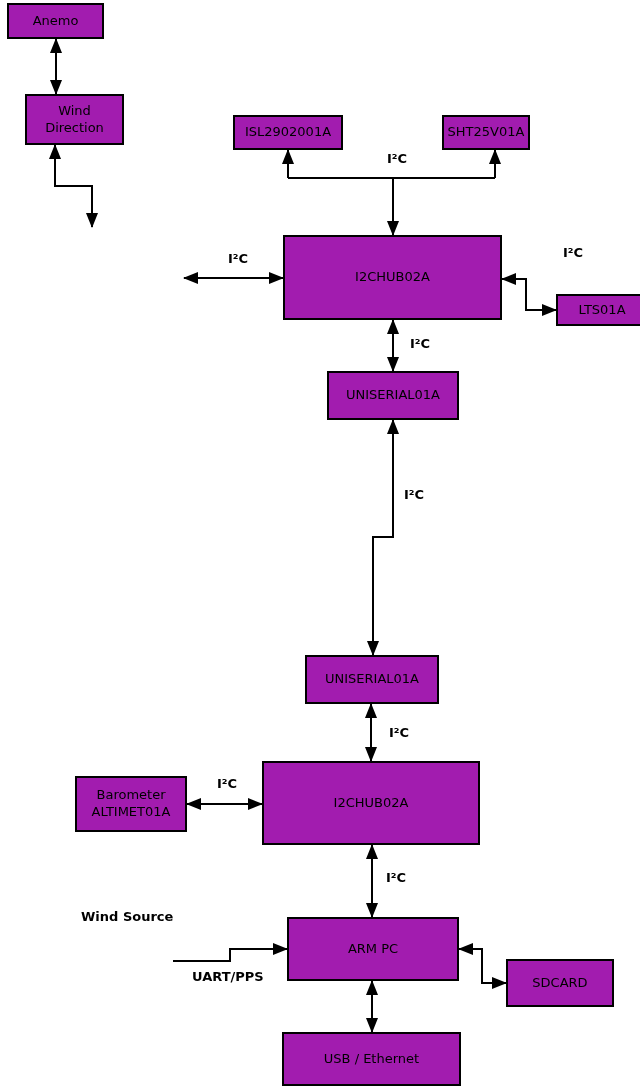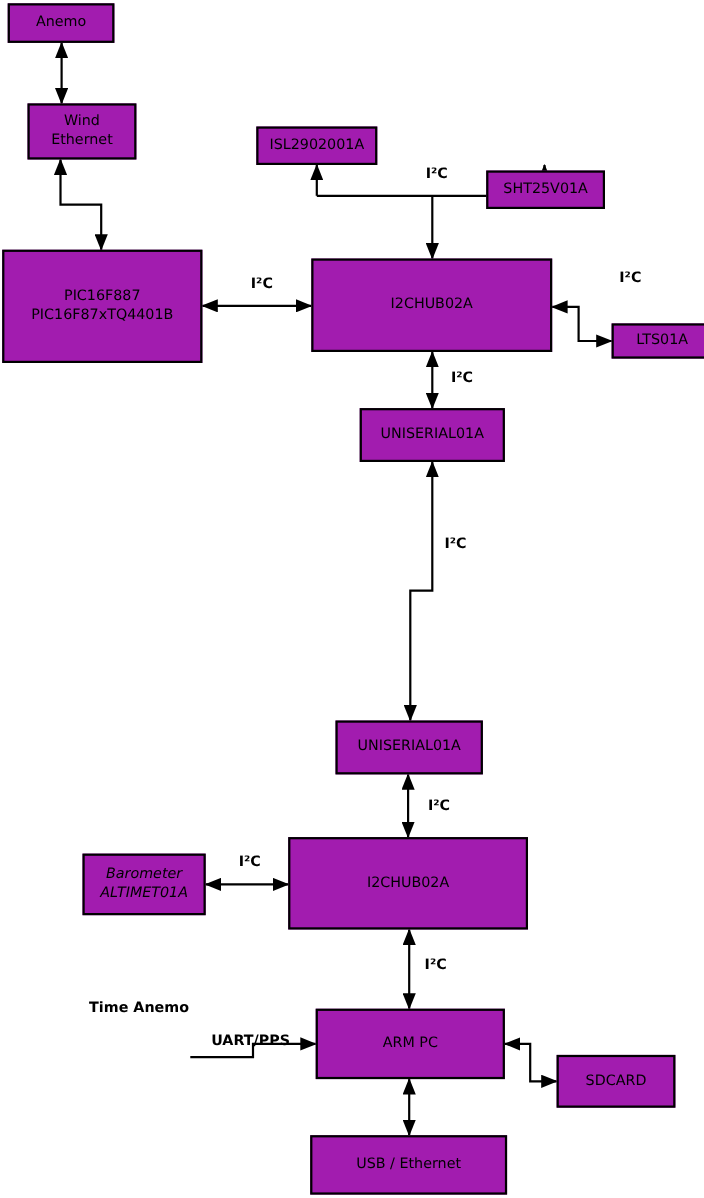--- a/index.html
+++ b/index.html
@@ -76,53 +76,49 @@
       <path d="M372,981 L372,1032" marker-start="url(#ah)" marker-end="url(#ah)"></path>
     </g>
   </svg>
 
   <div class="node" style="left:7px;top:3px;width:97px;height:36px;">
     <span>Anemo</span>
   </div>
 
   <div class="node" style="left:6px;top:94px;width:99px;height:51px;margin-left:19px;">
     <span>Wind</span>
-    <span>Ethernet</span>
+    <span>Direction</span>
   </div>
 
-  <div class="node" style="left:2px;top:227px;width:182px;height:103px;">
-    <span>PIC16F887</span>
-    <span>PIC16F87xTQ4401B</span>
-  </div>
 
   <div class="node" style="left:233px;top:115px;width:110px;height:35px;text-align:right;">
     <span>ISL2902001A</span>
   </div>
 
-  <div class="node" style="left:442px;top:115px;width:108px;height:35px;margin-top:40px;">
+  <div class="node" style="left:442px;top:115px;width:88px;height:35px;">
     <span>SHT25V01A</span>
   </div>
 
   <div class="node" style="left:283px;top:235px;width:219px;height:85px;">
     <span>I2CHUB02A</span>
   </div>
 
   <div class="node" style="left:556px;top:294px;width:92px;height:32px;">
     <span>LTS01A</span>
   </div>
 
   <div class="node" style="left:327px;top:371px;width:132px;height:49px;">
     <span>UNISERIAL01A</span>
   </div>
 
   <div class="node" style="left:305px;top:655px;width:134px;height:49px;">
     <span>UNISERIAL01A</span>
   </div>
 
-  <div class="node" style="left:75px;top:776px;width:112px;height:56px;font-style:italic;">
+  <div class="node" style="left:75px;top:776px;width:112px;height:56px;">
     <span>Barometer</span>
     <span>ALTIMET01A</span>
   </div>
 
   <div class="node" style="left:262px;top:761px;width:218px;height:84px;">
     <span>I2CHUB02A</span>
   </div>
 
 
   <div class="node" style="left:287px;top:917px;width:172px;height:64px;">
@@ -139,16 +135,16 @@
 
   <span class="edge-label" style="left:387px;top:152px;">I²C</span>
   <span class="edge-label" style="left:228px;top:252px;">I²C</span>
   <span class="edge-label" style="left:563px;top:246px;">I²C</span>
   <span class="edge-label" style="left:410px;top:337px;">I²C</span>
   <span class="edge-label" style="left:404px;top:488px;">I²C</span>
   <span class="edge-label" style="left:389px;top:726px;">I²C</span>
   <span class="edge-label" style="left:217px;top:777px;">I²C</span>
   <span class="edge-label" style="left:386px;top:871px;">I²C</span>
 
-  <span class="edge-label" style="left:81px;top:910px;">Time Anemo</span>
-  <span class="edge-label" style="left:192px;top:940px;">UART/PPS</span>
+  <span class="edge-label" style="left:81px;top:910px;">Wind Source</span>
+  <span class="edge-label" style="left:192px;top:970px;">UART/PPS</span>
 
 </div>
 
 </body></html>

